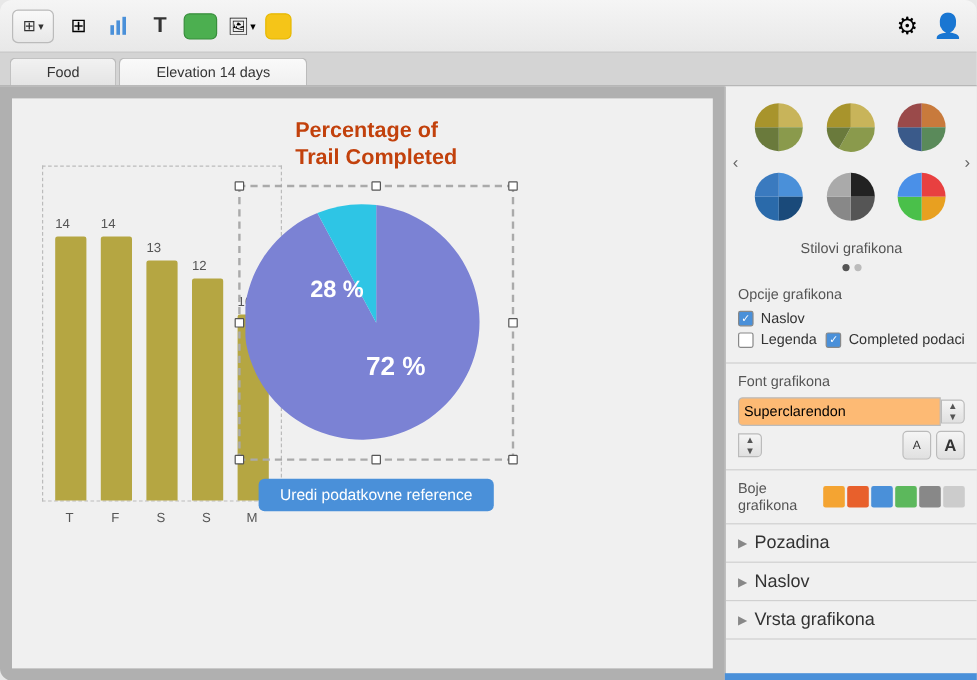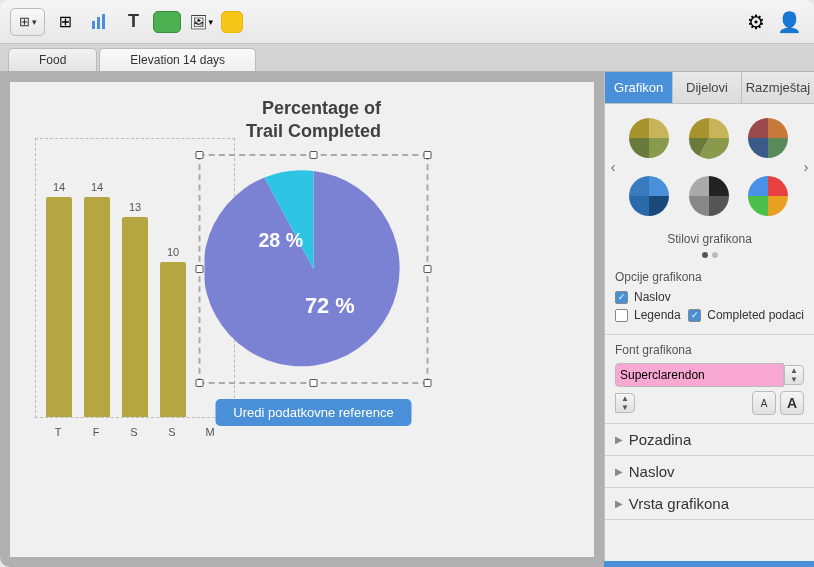--- a/index.html
+++ b/index.html
@@ -120,21 +120,21 @@
     .bars-container {
       display: flex;
       align-items: flex-end;
       height: 100%;
       gap: 12px;
       padding: 0 10px 0 10px;
     }
     .bar-wrapper {
       display: flex;
       flex-direction: column;
-      align-items: center;
+      align-items: flex-start;
       gap: 4px;
     }
     .bar-label-top {
       font-size: 11px;
       color: #555;
       font-weight: 500;
     }
     .bar {
       background: #b5a642;
       border-radius: 2px 2px 0 0;
@@ -153,22 +153,22 @@
       transform: translateX(-45%);
       top: 15px;
       display: flex;
       flex-direction: column;
       align-items: center;
       gap: 10px;
     }
     .pie-title {
       font-size: 18px;
       font-weight: bold;
-      color: #404040;
-      text-align: right;
+      color: #c2410c;
+      text-align: left;
       line-height: 1.3;
     }
     .pie-container {
       position: relative;
       width: 230px;
       height: 230px;
       border: 2px dashed #aaa;
       padding: 4px;
     }
     .pie-container svg {
@@ -311,21 +311,21 @@
     .font-select-row {
       display: flex;
       align-items: center;
       margin-bottom: 4px;
     }
     .font-select {
       flex: 1;
       height: 24px;
       border: 1px solid #bbb;
       border-radius: 4px;
-      background: #f9a8d4;
+      background: #fdba74;
       font-size: 12px;
       padding: 0 4px;
       appearance: none;
     }
     .stepper {
       width: 20px;
       background: linear-gradient(to bottom, #f5f5f5, #e0e0e0);
       border: 1px solid #bbb;
       border-radius: 0 4px 4px 0;
       display: flex;
@@ -473,20 +473,24 @@
             </div>
             <div class="bar-wrapper">
               <span class="bar-label-top">14</span>
               <div class="bar" style="height:220px;"></div>
             </div>
             <div class="bar-wrapper">
               <span class="bar-label-top">13</span>
               <div class="bar" style="height:200px;"></div>
             </div>
             <div class="bar-wrapper">
+              <span class="bar-label-top">12</span>
+              <div class="bar" style="height:185px;"></div>
+            </div>
+            <div class="bar-wrapper">
               <span class="bar-label-top">10</span>
               <div class="bar" style="height:155px;"></div>
             </div>
           </div>
         </div>
         <div style="display:flex;gap:12px;padding:4px 10px;margin-left:15px;">
           <span class="bar-label-bottom" style="width:26px;text-align:center;">T</span>
           <span class="bar-label-bottom" style="width:26px;text-align:center;">F</span>
           <span class="bar-label-bottom" style="width:26px;text-align:center;">S</span>
           <span class="bar-label-bottom" style="width:26px;text-align:center;">S</span>
@@ -523,31 +527,20 @@
         <button class="pie-edit-btn">
           <span>Uredi podatkovne reference</span>
         </button>
       </div>
 
     </div>
   </div>
 
   <div class="right-panel">
 
-    <div class="panel-tabs">
-      <div class="panel-tab active">
-        <span>Grafikon</span>
-      </div>
-      <div class="panel-tab">
-        <span>Dijelovi</span>
-      </div>
-      <div class="panel-tab">
-        <span>Razmještaj</span>
-      </div>
-    </div>
 
     <div style="display:flex;align-items:center;padding:4px 0;">
       <div class="nav-arrow">‹</div>
       <div class="styles-grid-inner" style="padding:4px 2px;">
 
         <div class="style-item">
           <svg viewBox="0 0 48 48">
               <circle cx="24" cy="24" r="20" fill="none"></circle>
               <path d="M24,24 L24,4 A20,20 0 0 1 44,24 Z" fill="#c8b45a"></path>
               <path d="M24,24 L44,24 A20,20 0 0 1 24,44 Z" fill="#8a9a4c"></path>
@@ -639,20 +632,33 @@
           <div class="stepper-up">▲</div>
           <div class="stepper-down">▼</div>
         </div>
         <div class="font-ab-group">
           <div class="font-ab-btn" style="font-size:10px;">A</div>
           <div class="font-ab-btn" style="font-size:14px;font-weight:bold;">A</div>
         </div>
       </div>
     </div>
 
+    <div class="panel-section">
+      <div class="colors-row">
+        <span class="panel-section-title" style="margin-bottom:0;">Boje grafikona</span>
+        <div class="color-swatches">
+          <div class="swatch" style="background:#f4a432;"></div>
+          <div class="swatch" style="background:#e8602c;"></div>
+          <div class="swatch" style="background:#4a90d9;"></div>
+          <div class="swatch" style="background:#5cb85c;"></div>
+          <div class="swatch" style="background:#888;"></div>
+          <div class="swatch" style="background:#ccc;"></div>
+        </div>
+      </div>
+    </div>
 
     <div class="collapsible-section">
       <span class="chevron-right">▶</span>
       <span class="collapsible-label">Pozadina</span>
     </div>
 
     <div class="collapsible-section">
       <span class="chevron-right">▶</span>
       <span class="collapsible-label">Naslov</span>
     </div>

